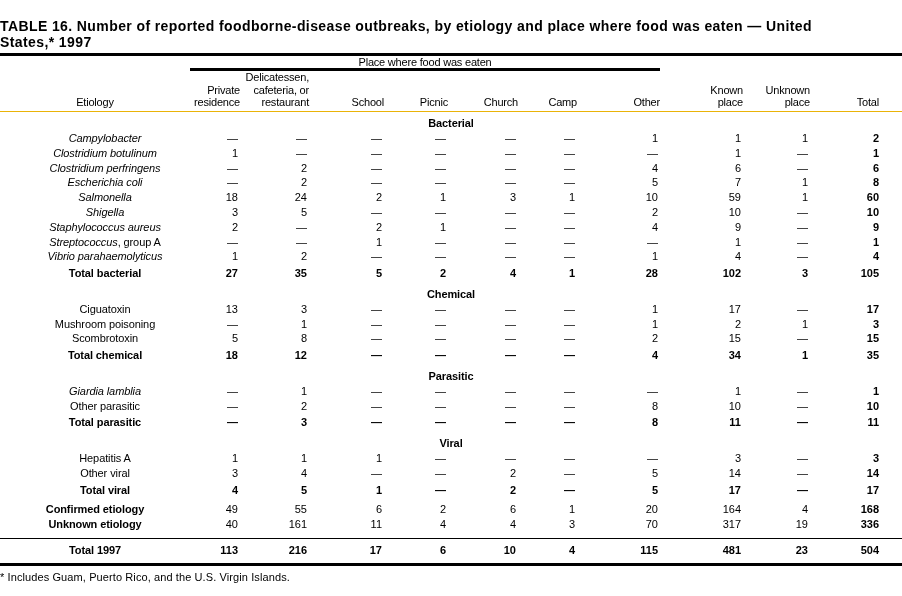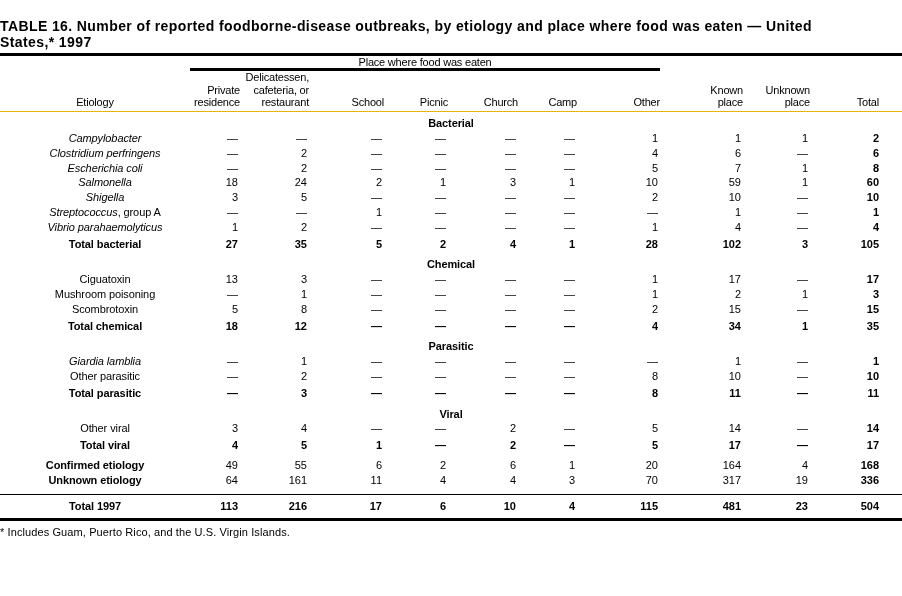--- a/index.html
+++ b/index.html
@@ -167,20 +167,33 @@
           <td class="val">—</td>
           <td class="val">—</td>
           <td class="val">—</td>
           <td class="val">—</td>
           <td class="val">1</td>
           <td class="val">1</td>
           <td class="val">1</td>
           <td class="val tot">2</td>
         </tr>
         <tr>
+          <td class="lbl ind"><i>Clostridium botulinum</i></td>
+          <td class="val">1</td>
+          <td class="val">—</td>
+          <td class="val">—</td>
+          <td class="val">—</td>
+          <td class="val">—</td>
+          <td class="val">—</td>
+          <td class="val">—</td>
+          <td class="val">1</td>
+          <td class="val">—</td>
+          <td class="val tot">1</td>
+        </tr>
+        <tr>
           <td class="lbl ind"><i>Clostridium perfringens</i></td>
           <td class="val">—</td>
           <td class="val">2</td>
           <td class="val">—</td>
           <td class="val">—</td>
           <td class="val">—</td>
           <td class="val">—</td>
           <td class="val">4</td>
           <td class="val">6</td>
           <td class="val">—</td>
@@ -217,20 +230,33 @@
           <td class="val">3</td>
           <td class="val">5</td>
           <td class="val">—</td>
           <td class="val">—</td>
           <td class="val">—</td>
           <td class="val">—</td>
           <td class="val">2</td>
           <td class="val">10</td>
           <td class="val">—</td>
           <td class="val tot">10</td>
+        </tr>
+        <tr>
+          <td class="lbl ind"><i>Staphylococcus aureus</i></td>
+          <td class="val">2</td>
+          <td class="val">—</td>
+          <td class="val">2</td>
+          <td class="val">1</td>
+          <td class="val">—</td>
+          <td class="val">—</td>
+          <td class="val">4</td>
+          <td class="val">9</td>
+          <td class="val">—</td>
+          <td class="val tot">9</td>
         </tr>
         <tr>
           <td class="lbl ind"><i>Streptococcus</i>, group A</td>
           <td class="val">—</td>
           <td class="val">—</td>
           <td class="val">1</td>
           <td class="val">—</td>
           <td class="val">—</td>
           <td class="val">—</td>
           <td class="val">—</td>
@@ -356,20 +382,33 @@
           <td class="val">—</td>
           <td class="val">—</td>
           <td class="val">—</td>
           <td class="val">8</td>
           <td class="val">11</td>
           <td class="val">—</td>
           <td class="val tot">11</td>
         </tr>
         <tr class="section">
           <td class="lbl" colspan="11">Viral</td>
+        </tr>
+        <tr>
+          <td class="lbl ind">Hepatitis A</td>
+          <td class="val">1</td>
+          <td class="val">1</td>
+          <td class="val">1</td>
+          <td class="val">—</td>
+          <td class="val">—</td>
+          <td class="val">—</td>
+          <td class="val">—</td>
+          <td class="val">3</td>
+          <td class="val">—</td>
+          <td class="val tot">3</td>
         </tr>
         <tr>
           <td class="lbl ind">Other viral</td>
           <td class="val">3</td>
           <td class="val">4</td>
           <td class="val">—</td>
           <td class="val">—</td>
           <td class="val">2</td>
           <td class="val">—</td>
           <td class="val">5</td>
@@ -398,21 +437,21 @@
           <td class="val">2</td>
           <td class="val">6</td>
           <td class="val">1</td>
           <td class="val">20</td>
           <td class="val">164</td>
           <td class="val">4</td>
           <td class="val tot">168</td>
         </tr>
         <tr class="summary summary-last">
           <td class="lbl">Unknown etiology</td>
-          <td class="val">64</td>
+          <td class="val">40</td>
           <td class="val">161</td>
           <td class="val">11</td>
           <td class="val">4</td>
           <td class="val">4</td>
           <td class="val">3</td>
           <td class="val">70</td>
           <td class="val">317</td>
           <td class="val">19</td>
           <td class="val tot">336</td>
         </tr>

